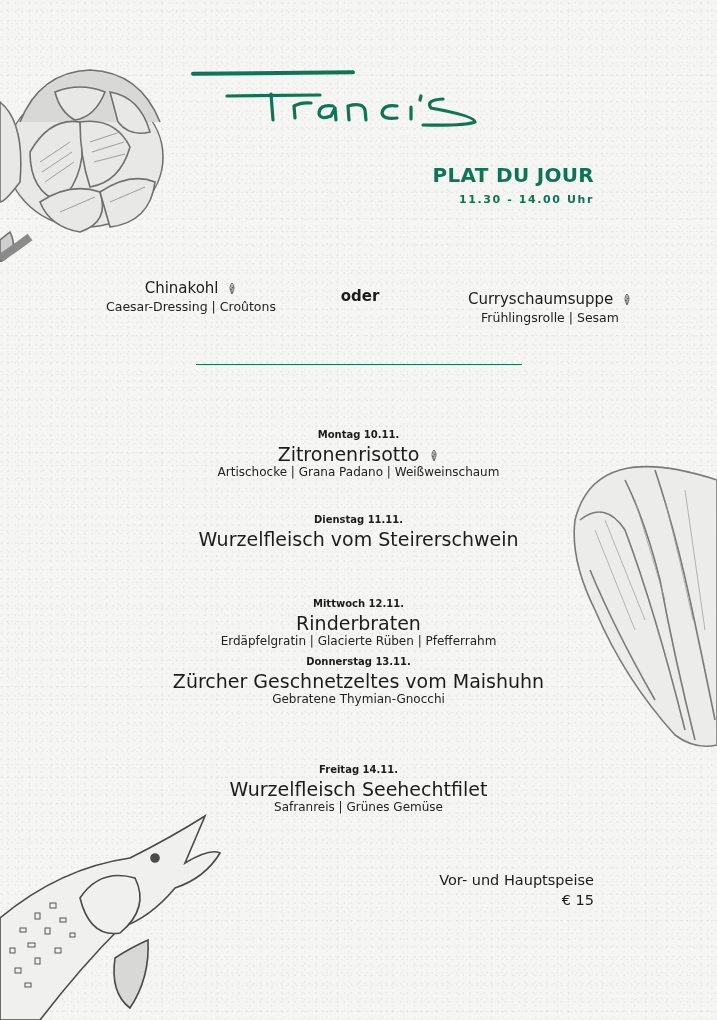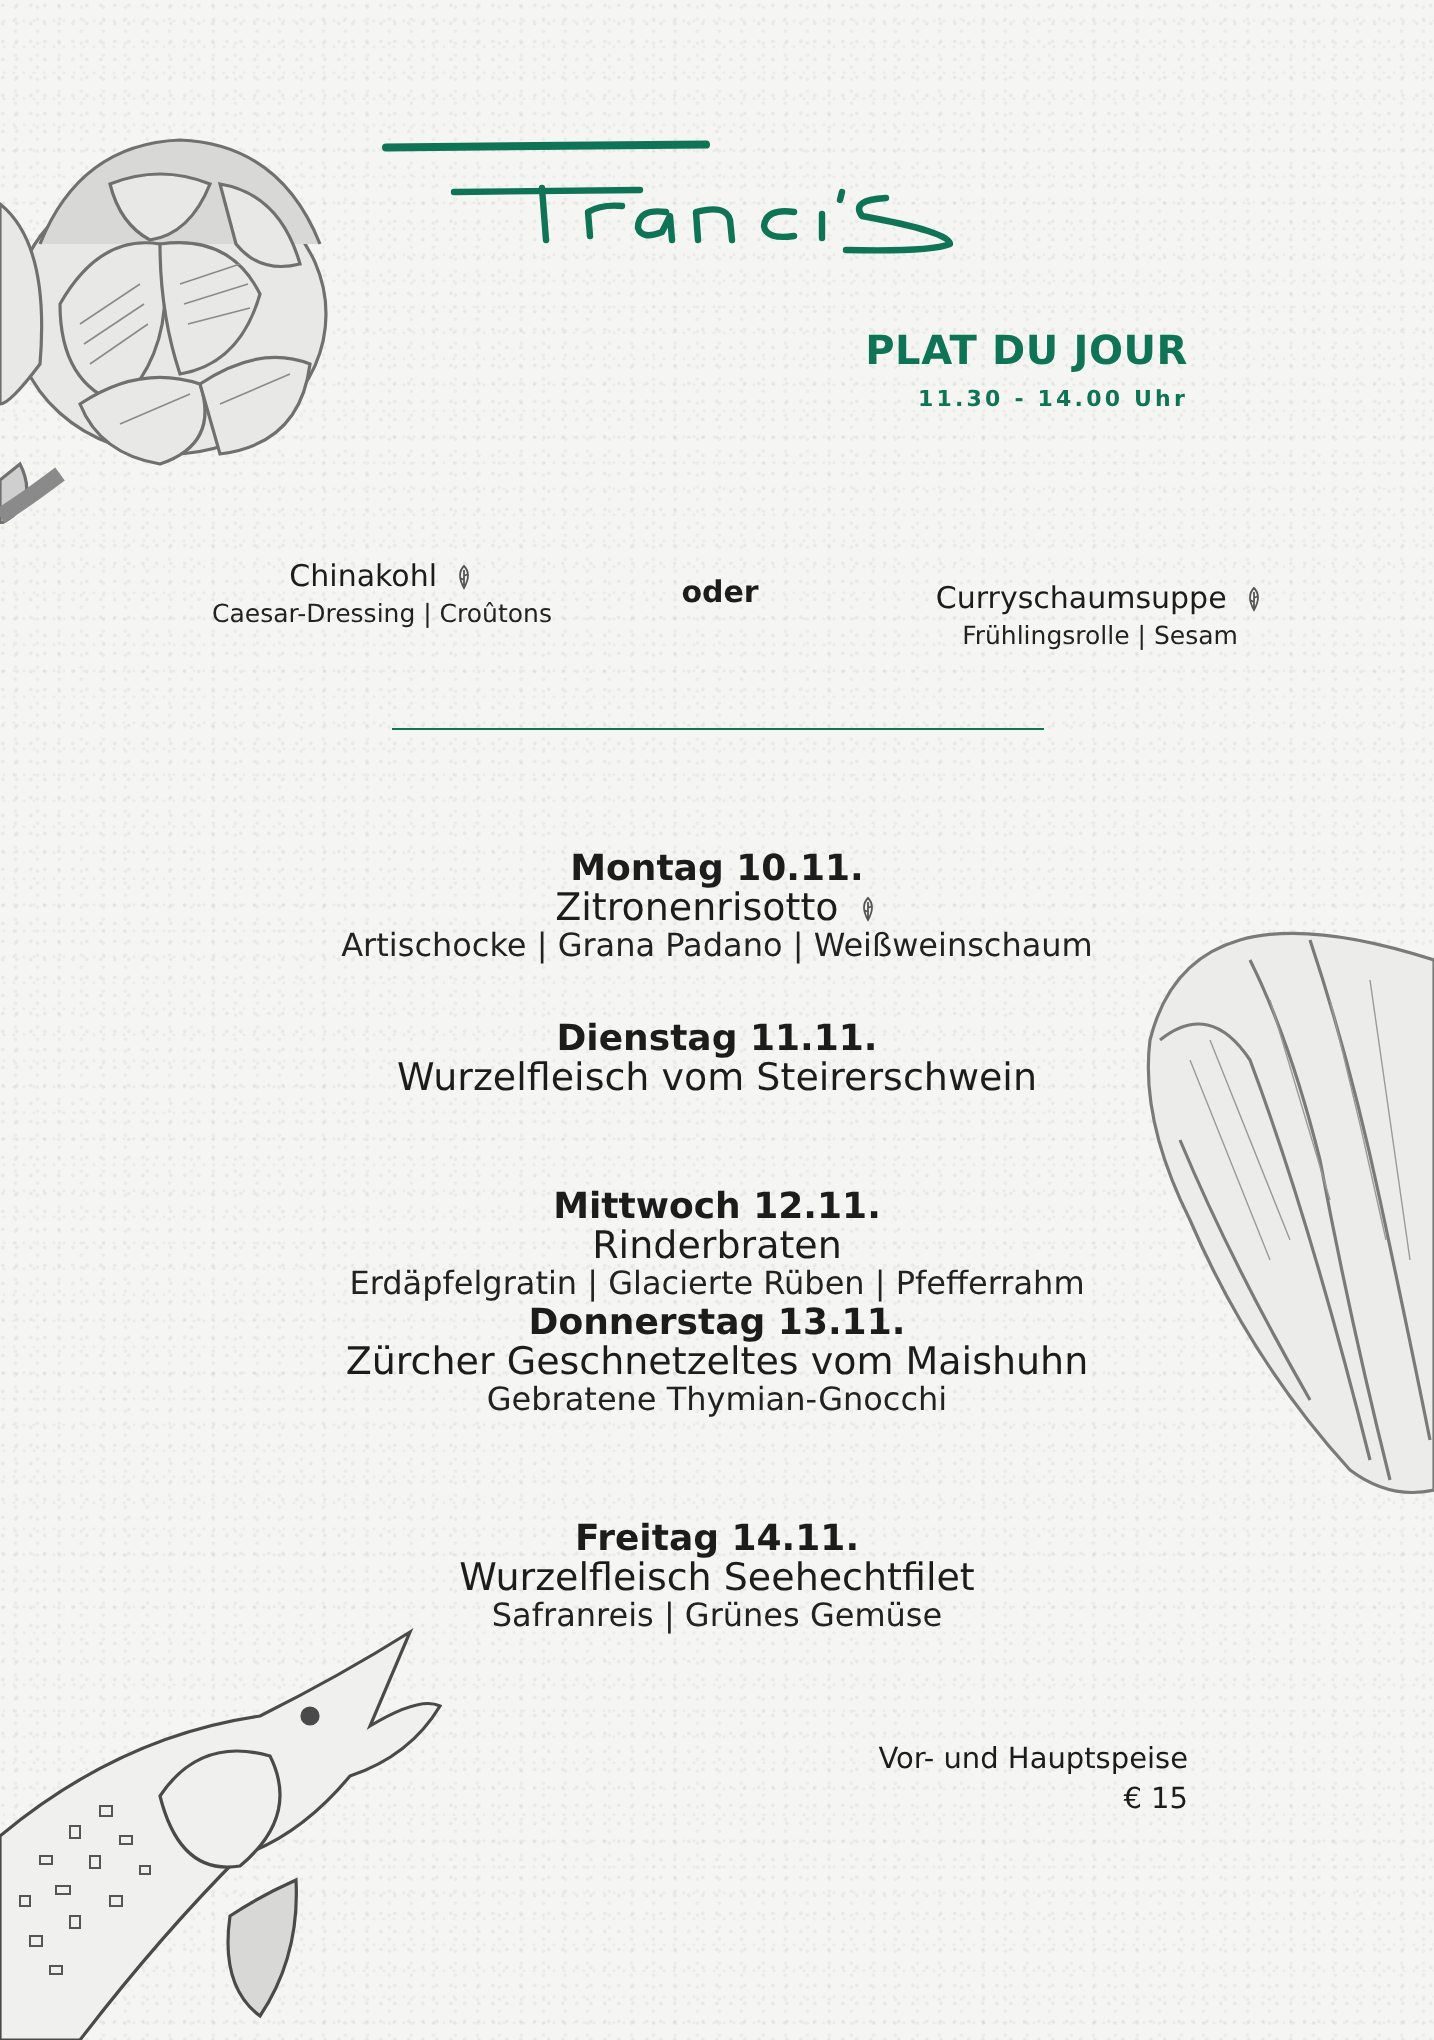--- a/index.html
+++ b/index.html
@@ -26,23 +26,23 @@
 
     .starter { position: absolute; text-align: center; width: 230px; }
     .starter .name { font-size: 15px; line-height: 19px; color: #1c1c1c; }
     .starter .desc { font-size: 12.5px; line-height: 17px; color: #222; }
     .leaf { display: inline-block; vertical-align: middle; margin-left: 4px; }
     .or { left: 320px; width: 80px; top: 287px; text-align: center; font-weight: bold; font-size: 15px; }
 
     .divider { left: 196px; top: 364px; width: 326px; height: 1px; background: #0f7356; }
 
     .day { position: absolute; left: 0; width: 717px; text-align: center; }
-    .day .date { font-weight: bold; font-size: 18px; line-height: 18px; color: #1c1c1c; }
+    .day .date { font-weight: bold; font-size: 10px; line-height: 18px; color: #1c1c1c; }
     .day .dish { font-size: 19px; line-height: 20px; color: #1c1c1c; }
-    .day .sides { font-size: 16px; line-height: 17px; color: #222; }
+    .day .sides { font-size: 12px; line-height: 17px; color: #222; }
 
     .price-block { top: 870px; font-size: 14.5px; line-height: 20px; }
 
     .illus { position: absolute; }
   </style>
 </head>
 <body>
 
 <div class="abs logo-bar"></div>
 <svg class="abs logo-svg" width="270" height="60" viewBox="0 0 270 60">

